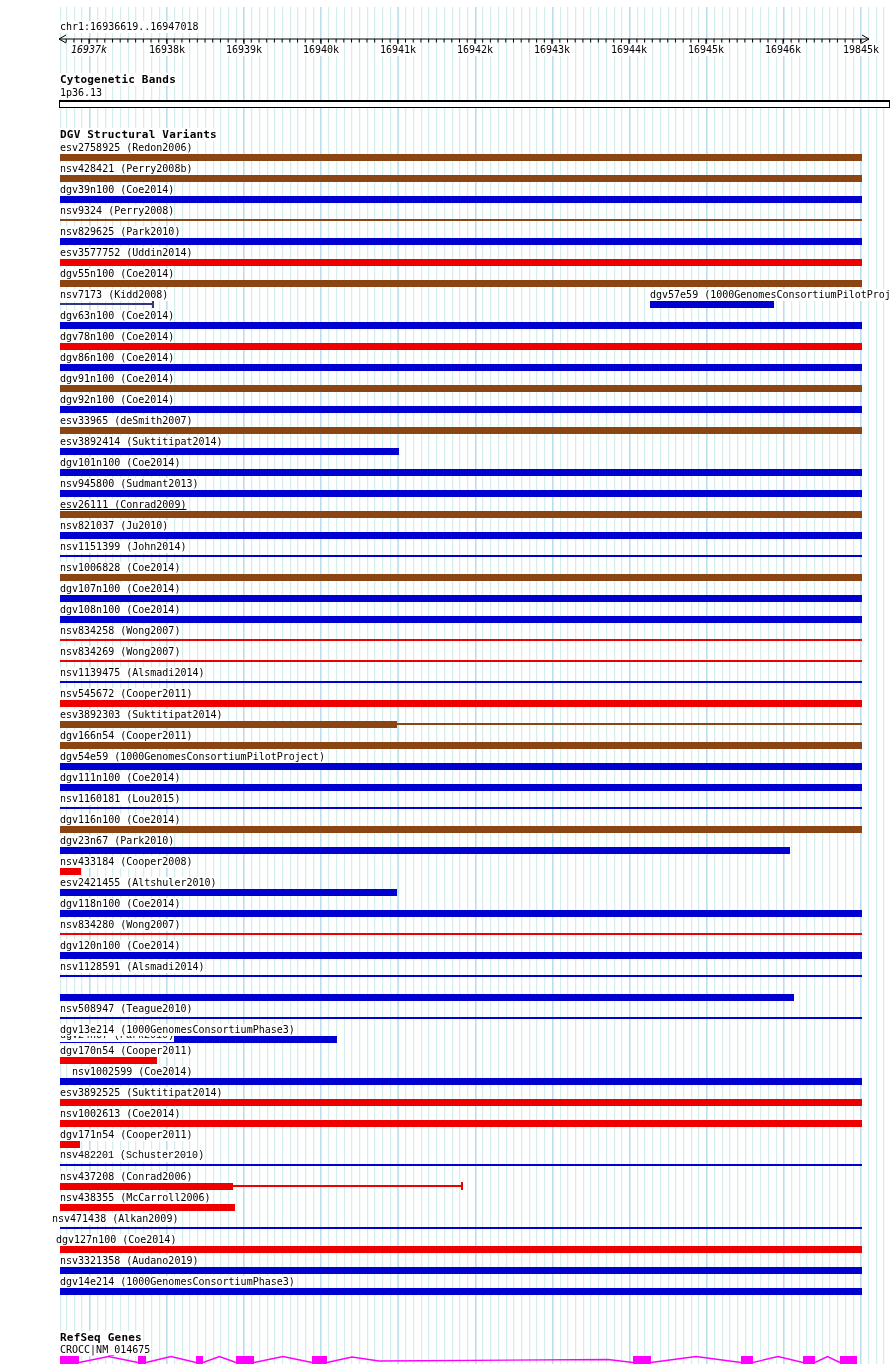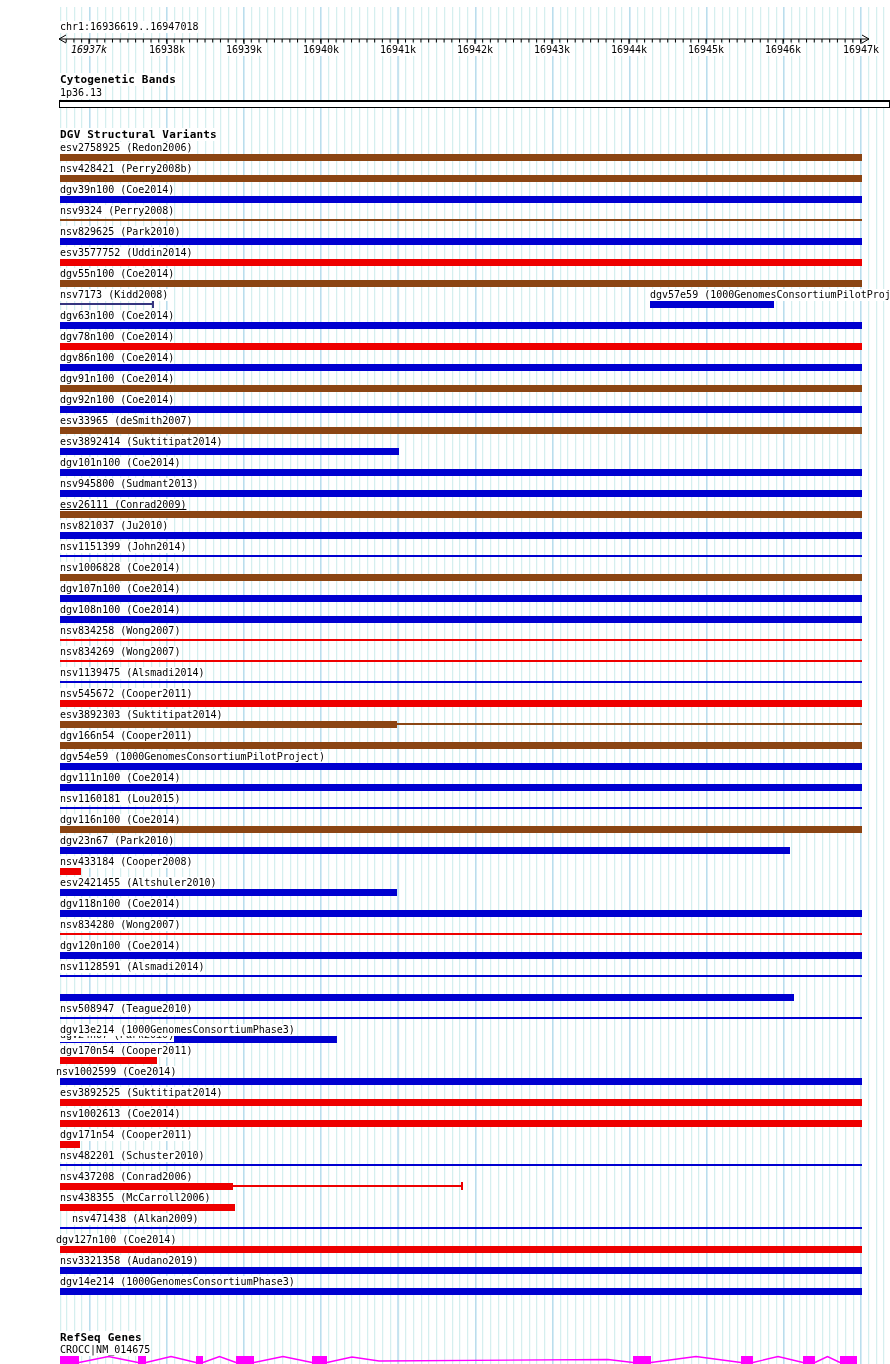--- a/index.html
+++ b/index.html
@@ -170,21 +170,21 @@
       <div class="tick-label" style="left: 89px; top: 37px; font-style: italic;">16937k</div>
       <div class="tick-label" style="left: 167px; top: 37px;">16938k</div>
       <div class="tick-label" style="left: 244px; top: 37px;">16939k</div>
       <div class="tick-label" style="left: 321px; top: 37px;">16940k</div>
       <div class="tick-label" style="left: 398px; top: 37px;">16941k</div>
       <div class="tick-label" style="left: 475px; top: 37px;">16942k</div>
       <div class="tick-label" style="left: 552px; top: 37px;">16943k</div>
       <div class="tick-label" style="left: 629px; top: 37px;">16944k</div>
       <div class="tick-label" style="left: 706px; top: 37px;">16945k</div>
       <div class="tick-label" style="left: 783px; top: 37px;">16946k</div>
-      <div class="tick-label" style="left: 861px; top: 37px;">16947k</div>
+      <div class="tick-label" style="left: 861px; top: 37px;">19845k</div>
     </div>
 
   <div class="heading" style="top:66px;">Cytogenetic Bands</div>
   <div class="lbl" style="left:60px;top:80px;">1p36.13</div>
   <div class="band-box"></div>
 
   <div class="heading" style="top:121px;">DGV Structural Variants</div>
   <div id="rows">
       <div class="lbl" style="left: 60px; top: 135px;">esv2758925 (Redon2006)</div>
       <div class="bar" style="left: 60px; width: 802px; top: 147px; height: 7px; background: rgb(139, 69, 19);"></div>
@@ -271,37 +271,37 @@
       <div class="lbl" style="left: 60px; top: 954px;">nsv1128591 (Alsmadi2014)</div>
       <div class="bar" style="left: 60px; width: 802px; top: 968px; height: 2px; background: rgb(0, 0, 208);"></div>
       <div class="lbl" style="left: 60px; top: 1023px; font-family: Liberation Mono, monospace;">dgv24n67 (Park2010)</div>
       <div class="bar" style="left: 60px; width: 734px; top: 987px; height: 7px; background: rgb(0, 0, 208);"></div>
       <div class="lbl" style="left: 60px; top: 996px;">nsv508947 (Teague2010)</div>
       <div class="bar" style="left: 60px; width: 802px; top: 1010px; height: 2px; background: rgb(0, 0, 208);"></div>
       <div class="lbl" style="left: 60px; top: 1017px;">dgv13e214 (1000GenomesConsortiumPhase3)</div>
       <div class="bar" style="left: 60px; width: 277px; top: 1029px; height: 7px; background: rgb(0, 0, 208);"></div>
       <div class="lbl" style="left: 60px; top: 1038px;">dgv170n54 (Cooper2011)</div>
       <div class="bar" style="left: 60px; width: 97px; top: 1050px; height: 7px; background: rgb(238, 0, 0);"></div>
-      <div class="lbl" style="left: 56px; top: 1059px; text-align: right;">nsv1002599 (Coe2014)</div>
+      <div class="lbl" style="left: 72px; top: 1059px; text-align: right;">nsv1002599 (Coe2014)</div>
       <div class="bar" style="left: 60px; width: 802px; top: 1071px; height: 7px; background: rgb(0, 0, 208);"></div>
       <div class="lbl" style="left: 60px; top: 1080px;">esv3892525 (Suktitipat2014)</div>
       <div class="bar" style="left: 60px; width: 802px; top: 1092px; height: 7px; background: rgb(238, 0, 0);"></div>
       <div class="lbl" style="left: 60px; top: 1101px;">nsv1002613 (Coe2014)</div>
       <div class="bar" style="left: 60px; width: 802px; top: 1113px; height: 7px; background: rgb(238, 0, 0);"></div>
       <div class="lbl" style="left: 60px; top: 1122px;">dgv171n54 (Cooper2011)</div>
       <div class="bar" style="left: 60px; width: 20px; top: 1134px; height: 7px; background: rgb(238, 0, 0);"></div>
-      <div class="lbl" style="left: 60px; top: 1143px;">nsv482201 (Schuster2010)</div>
+      <div class="lbl" style="left: 60px; top: 1143px; font-family: Liberation Mono, monospace;">nsv482201 (Schuster2010)</div>
       <div class="bar" style="left: 60px; width: 802px; top: 1157px; height: 2px; background: rgb(0, 0, 208);"></div>
       <div class="lbl" style="left: 60px; top: 1164px;">nsv437208 (Conrad2006)</div>
       <div class="bar" style="left: 60px; width: 173px; top: 1176px; height: 7px; background: rgb(238, 0, 0);"></div>
       <div class="bar" style="left: 233px; width: 229px; top: 1178px; height: 2px; background: rgb(238, 0, 0);"></div>
       <div class="bar" style="left: 461px; top: 1175px; width: 2px; height: 8px; background: rgb(238, 0, 0);"></div>
       <div class="lbl" style="left: 60px; top: 1185px;">nsv438355 (McCarroll2006)</div>
       <div class="bar" style="left: 60px; width: 175px; top: 1197px; height: 7px; background: rgb(238, 0, 0);"></div>
-      <div class="lbl" style="left: 72px; top: 1206px;">nsv471438 (Alkan2009)</div>
+      <div class="lbl" style="left: 52px; top: 1206px;">nsv471438 (Alkan2009)</div>
       <div class="bar" style="left: 60px; width: 802px; top: 1220px; height: 2px; background: rgb(0, 0, 208);"></div>
       <div class="lbl" style="left: 56px; top: 1227px;">dgv127n100 (Coe2014)</div>
       <div class="bar" style="left: 60px; width: 802px; top: 1239px; height: 7px; background: rgb(238, 0, 0);"></div>
       <div class="lbl" style="left: 60px; top: 1248px;">nsv3321358 (Audano2019)</div>
       <div class="bar" style="left: 60px; width: 802px; top: 1260px; height: 7px; background: rgb(0, 0, 208);"></div>
       <div class="lbl" style="left: 60px; top: 1269px;">dgv14e214 (1000GenomesConsortiumPhase3)</div>
       <div class="bar" style="left: 60px; width: 802px; top: 1281px; height: 7px; background: rgb(0, 0, 208);"></div>
     </div>
 
   <div class="heading" style="top:1324px;">RefSeq Genes</div>

